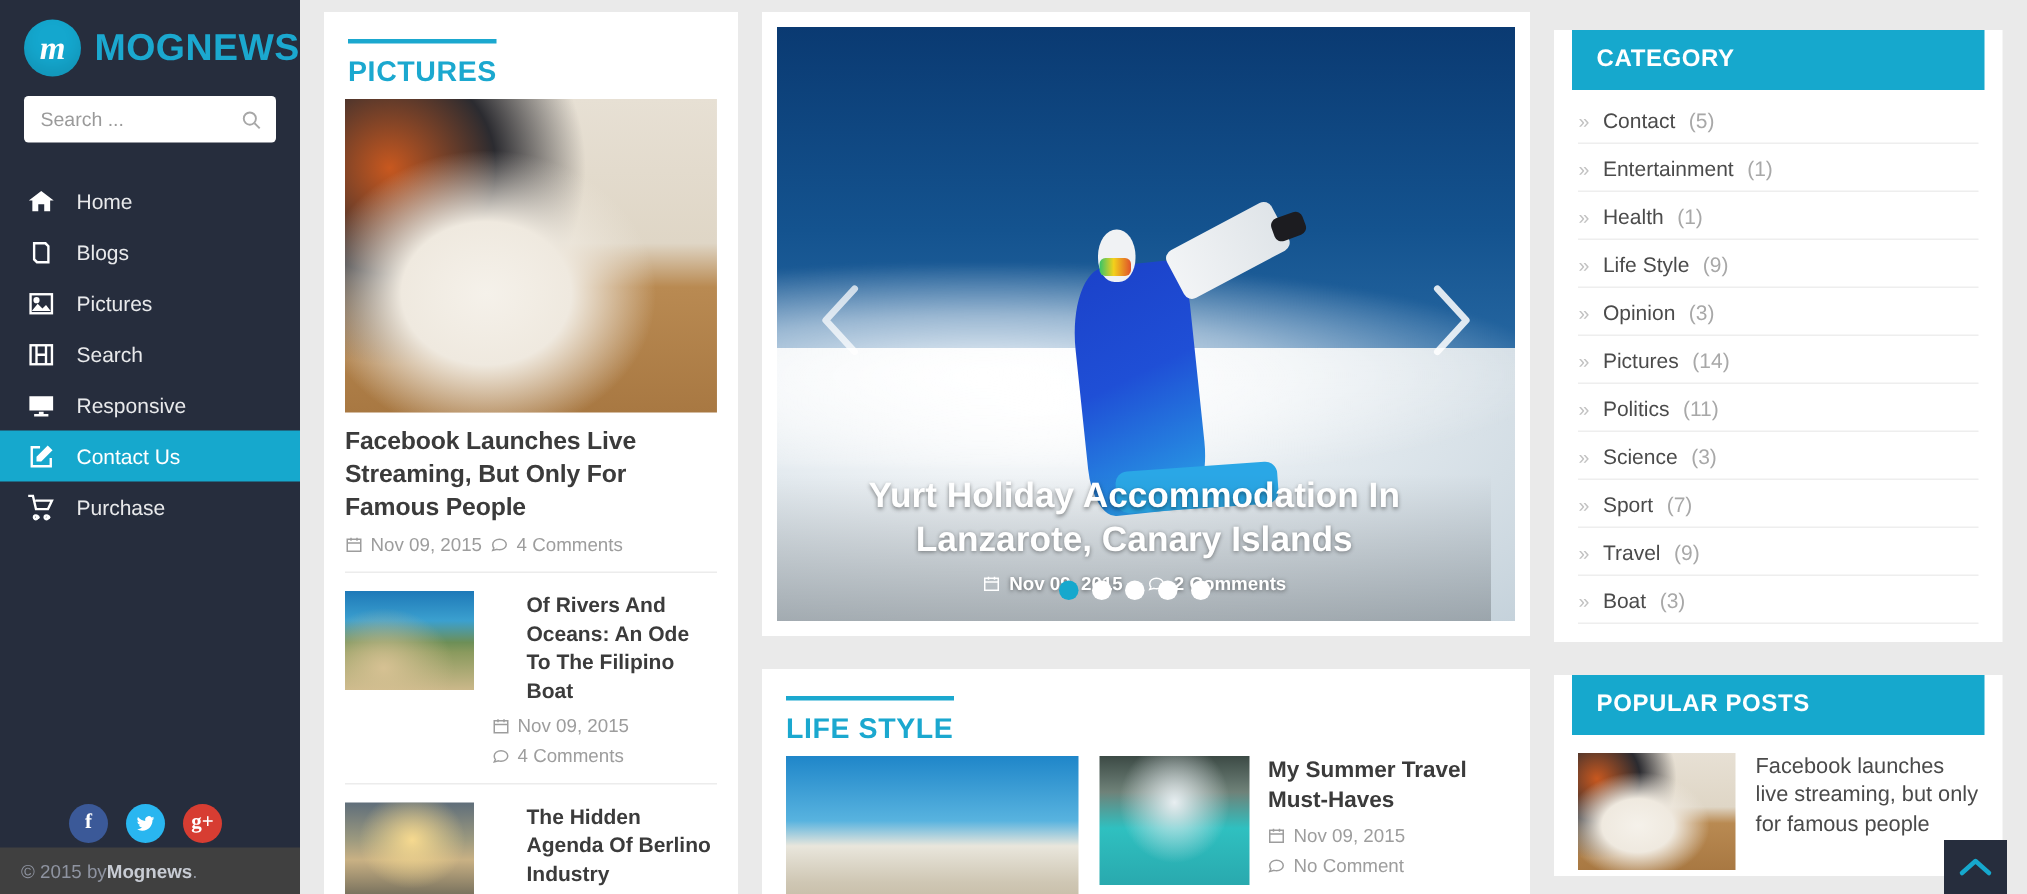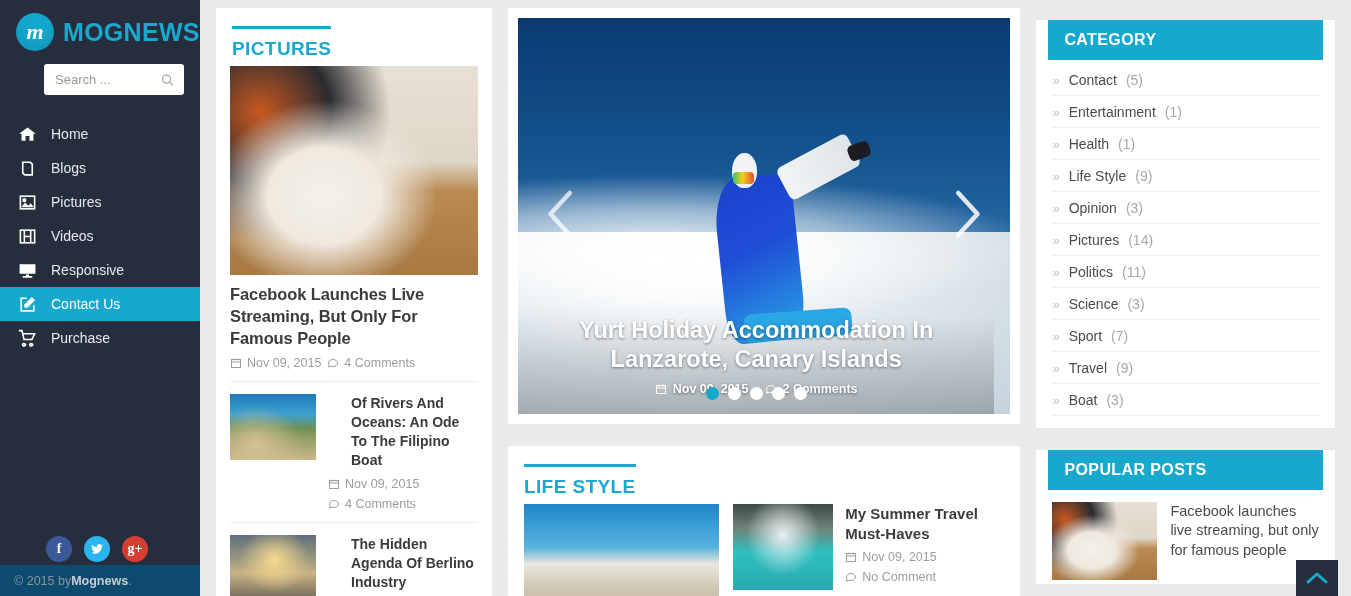--- a/index.html
+++ b/index.html
@@ -32,21 +32,21 @@
     position: relative;
   }
   .brand-logo::after{
     content:""; position:absolute; left:0; top:0; right:0; bottom:0;
     border-radius:50%; box-shadow: inset 0 -6px 10px rgba(0,0,0,.10);
   }
   .brand-text {
     color: #1ba8cf; font-size: 25px; font-weight: bold; letter-spacing: .3px;
   }
 
-  .search-wrap { padding: 0 16px; margin-top: 3px; margin-left: 28px; }
+  .search-wrap { padding: 0 16px; margin-top: 3px; }
   .search-box {
     position: relative; background: #fff; border-radius: 3px;
     height: 31px; display: flex; align-items: center;
   }
   .search-box input {
     border: 0; outline: 0; background: transparent;
     font-size: 13px; color: #7b7b7b; padding: 0 30px 0 11px;
     width: 100%; height: 100%;
     font-family: "Liberation Sans", sans-serif;
   }
@@ -211,21 +211,21 @@
   .pop-item { display: flex; gap: 13px; padding: 12px 16px 0 16px; }
   .pop-thumb { width: 105px; height: 78px; flex: 0 0 105px; background-size: cover; background-position:center; }
   .pop-title { font-size: 14.5px; line-height: 1.34; color: #4a4a4a; }
 
   
   .footer {
     position: absolute; left: 0; bottom: 0; width: 1351px; height: 31px;
     display: flex; align-items: center; z-index: 20;
   }
   .footer-left {
-    width: 200px; height: 31px; background: #0c4a6e;
+    width: 200px; height: 31px; background: #404040;
     color: #8e93a0; font-size: 12.5px; display:flex; align-items:center; padding-left: 14px;
   }
   .footer-left b { color: #c8ccd4; font-weight: bold; }
   .footer-right {
     flex: 1 1 auto; height: 31px; background: #ededed;
     color: #6d6d6d; font-size: 12.5px; display: flex; align-items: center; padding-left: 14px;
   }
   .footer-right a { color: #16a8cd; font-weight: bold; text-decoration: none; }
   .to-top {
     position: absolute; right: 13px; bottom: 0; width: 42px; height: 36px;
@@ -320,21 +320,21 @@
 
       <div class="nav-item">
         <span class="ico">
           <svg viewBox="0 0 24 24" fill="none" stroke="currentColor" stroke-width="2">
             <rect x="3" y="4" width="18" height="16"></rect>
               <line x1="8" y1="4" x2="8" y2="20"></line>
             <line x1="16" y1="4" x2="16" y2="20"></line>
               <line x1="8" y1="12" x2="16" y2="12"></line>
           </svg>
         </span>
-        <span class="label">Videos</span>
+        <span class="label">Search</span>
       </div>
 
       <div class="nav-item">
         <span class="ico">
           <svg viewBox="0 0 24 24" fill="currentColor">
               <path d="M2 4h20v12H2V4zm8 13h4v2h4v2H6v-2h4v-2z"></path>
             </svg>
         </span>
         <span class="label">Responsive</span>
       </div>

